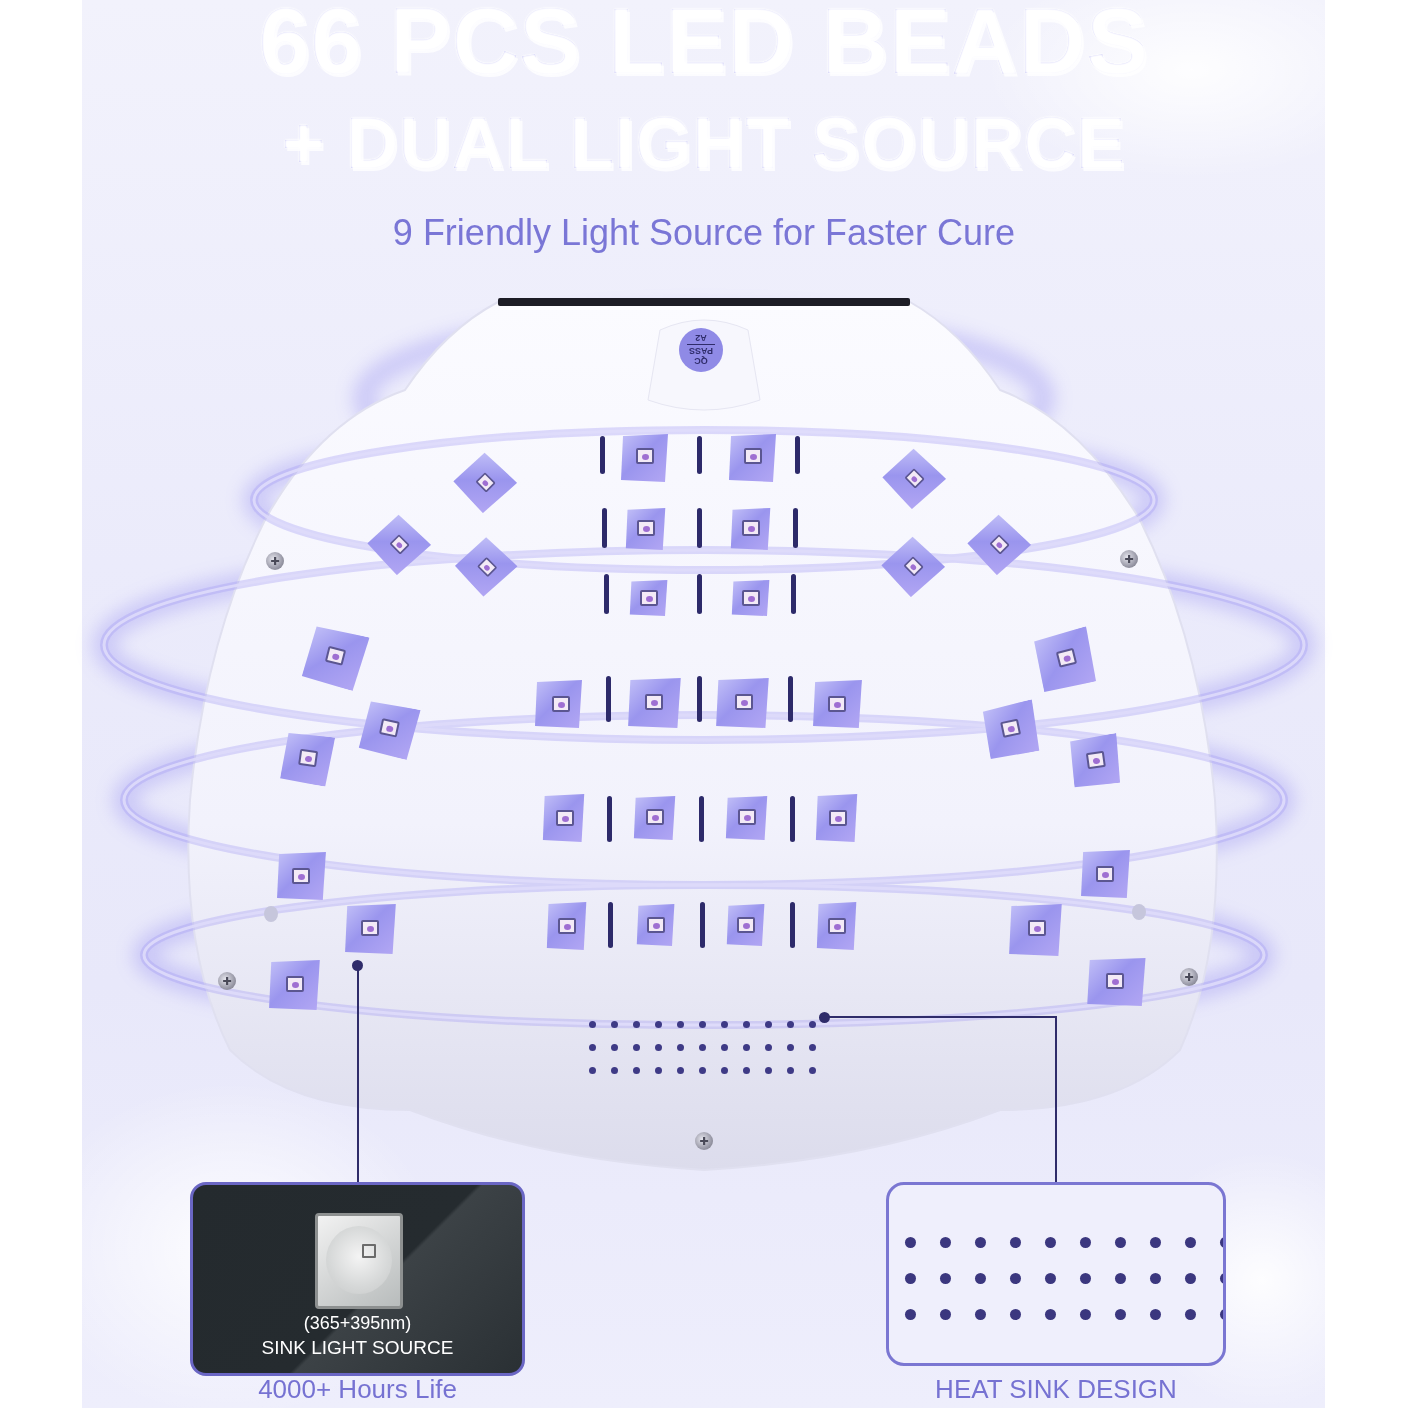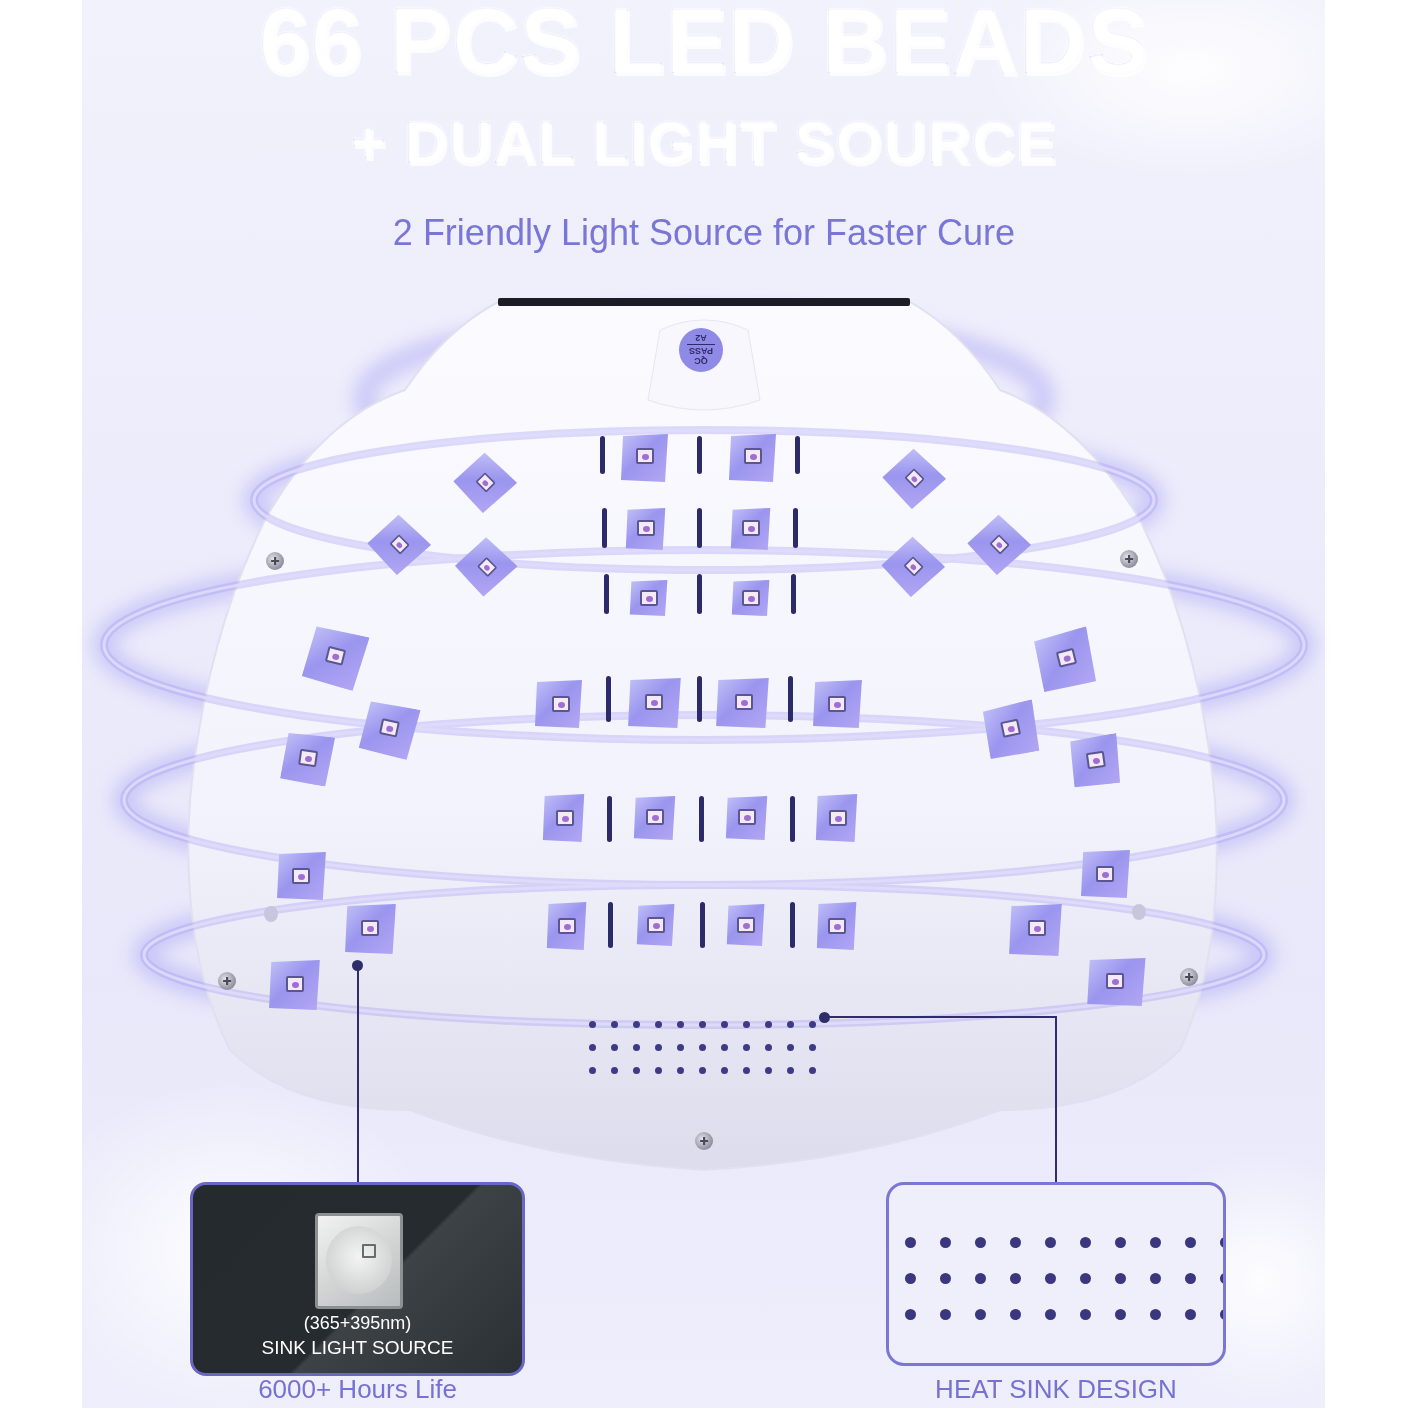--- a/index.html
+++ b/index.html
@@ -5,21 +5,21 @@
   html, body { margin:0; padding:0; background:#ffffff; }
   body { width:1408px; height:1408px; position:relative; overflow:hidden; font-family:"Liberation Sans", sans-serif; }
   .panel { position:absolute; left:82px; top:0; width:1243px; height:1408px;
     background: linear-gradient(180deg, #f2f2fc 0%, #ebebfb 40%, #e8e8fa 70%, #eeeefc 100%); overflow:hidden; }
   .cloud { position:absolute; border-radius:50%; background:radial-gradient(ellipse at center, rgba(255,255,255,0.9) 0%, rgba(255,255,255,0) 70%); }
   .title { position:absolute; left:0; width:1408px; text-align:center; font-weight:700; letter-spacing:1px;
     color:#8a87ee; text-shadow: 0 0 3px #fff, 0 0 2px #fff, 2px 3px 0 rgba(255,255,255,0.8); margin:0; white-space:nowrap; }
   .title .txt { background: linear-gradient(180deg, #b8b8f6 0%, #8e8cf0 45%, #6f6ae6 100%);
     -webkit-background-clip:text; background-clip:text; color:transparent; }
   .t1 { top:-14px; font-size:92px; line-height:110px; }
-  .t2 { top:88px; font-size:60px; line-height:110px; }
+  .t2 { top:88px; font-size:72px; line-height:110px; }
   .subtitle { position:absolute; top:212px; left:0; width:1408px; text-align:center; font-size:36px; color:#7a76d6; }
 
   .device { position:absolute; left:0; top:0; width:1408px; height:1408px; }
   .bead { position:absolute; width:46px; height:40px; }
   .bead .cup { position:absolute; inset:0; background:linear-gradient(135deg,#c4c2f8 0%, #9a95ee 45%, #b4a8f4 100%);
     clip-path: polygon(6% 4%, 96% 0%, 90% 100%, 2% 96%); }
   .bead .chip { position:absolute; left:14px; top:12px; width:18px; height:16px; background:#f3eaf6; border:2px solid #5b5691; box-sizing:border-box; border-radius:2px; }
   .bead .chip::after { content:""; position:absolute; left:4px; top:4px; width:7px; height:6px; background:#8a4fc9; border-radius:50%; opacity:.8; }
   .slot { position:absolute; width:5px; background:#2d2a6a; border-radius:3px; }
   .screw { position:absolute; width:18px; height:18px; border-radius:50%; background:radial-gradient(circle at 40% 40%, #e6e6ee 0%, #9a9aa8 60%, #6c6c78 100%); }
@@ -52,21 +52,21 @@
 <body>
 
 <div class="panel">
   <div class="cloud" style="left:-60px;top:1080px;width:420px;height:340px;"></div>
   <div class="cloud" style="left:900px;top:-40px;width:420px;height:220px;"></div>
   <div class="cloud" style="left:1050px;top:1150px;width:260px;height:260px;"></div>
 </div>
 
 <h1 class="title t1"><span class="txt">66 PCS LED BEADS</span></h1>
 <h1 class="title t2"><span class="txt">+ DUAL LIGHT SOURCE</span></h1>
-<div class="subtitle">2 Friendly Light Source for Faster Cure</div>
+<div class="subtitle">9 Friendly Light Source for Faster Cure</div>
 
 <svg class="device" viewBox="0 0 1408 1408" xmlns="http://www.w3.org/2000/svg">
   <defs>
     <linearGradient id="body" x1="0" y1="0" x2="0" y2="1">
       <stop offset="0" stop-color="#fbfbff"></stop>
       <stop offset="0.6" stop-color="#f2f2fc"></stop>
       <stop offset="1" stop-color="#dcdcec"></stop>
     </linearGradient>
     <filter id="blur" x="-20%" y="-50%" width="140%" height="200%">
         <feGaussianBlur stdDeviation="9"></feGaussianBlur>
@@ -326,21 +326,21 @@
 <div class="leader" style="left:357px;top:966px;width:2px;height:216px;"></div>
 <div class="dotend" style="left:819px;top:1012px;"></div>
 <div class="leader" style="left:826px;top:1016px;width:230px;height:2px;"></div>
 <div class="leader" style="left:1055px;top:1016px;width:2px;height:166px;"></div>
 
 <div class="card-dark">
   <div class="led-macro"></div>
   <div class="spec1">(365+395nm)</div>
   <div class="spec2">SINK LIGHT SOURCE</div>
 </div>
-<div class="caption" style="left:190px;top:1374px;width:335px;">6000+ Hours Life</div>
+<div class="caption" style="left:190px;top:1374px;width:335px;">4000+ Hours Life</div>
 
 <div class="card-light" id="heatcard">
     <div class="bigdot" style="left: 16px; top: 52px;"></div>
     <div class="bigdot" style="left: 51px; top: 52px;"></div>
     <div class="bigdot" style="left: 86px; top: 52px;"></div>
     <div class="bigdot" style="left: 121px; top: 52px;"></div>
     <div class="bigdot" style="left: 156px; top: 52px;"></div>
     <div class="bigdot" style="left: 191px; top: 52px;"></div>
     <div class="bigdot" style="left: 226px; top: 52px;"></div>
     <div class="bigdot" style="left: 261px; top: 52px;"></div>

